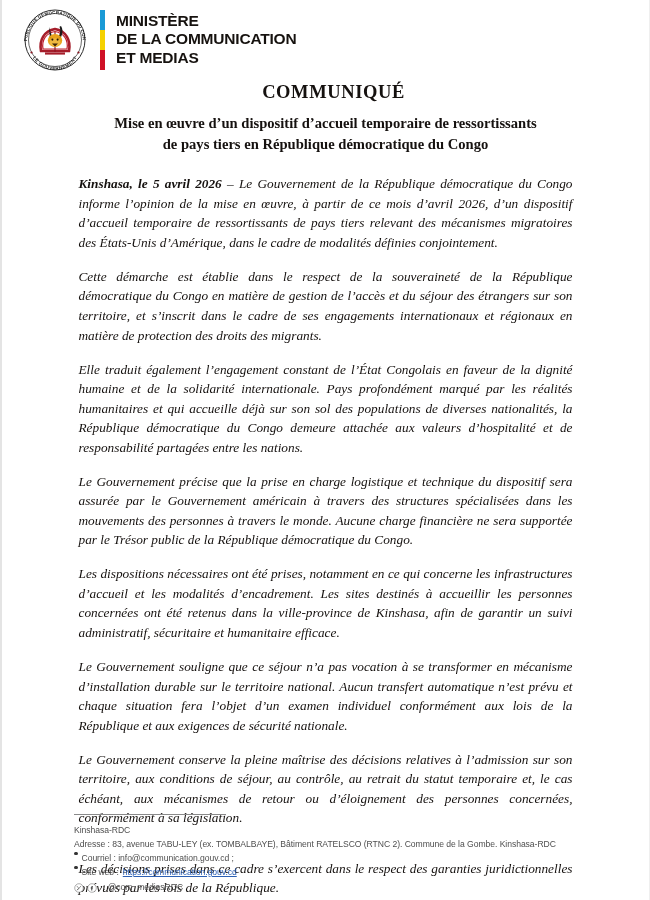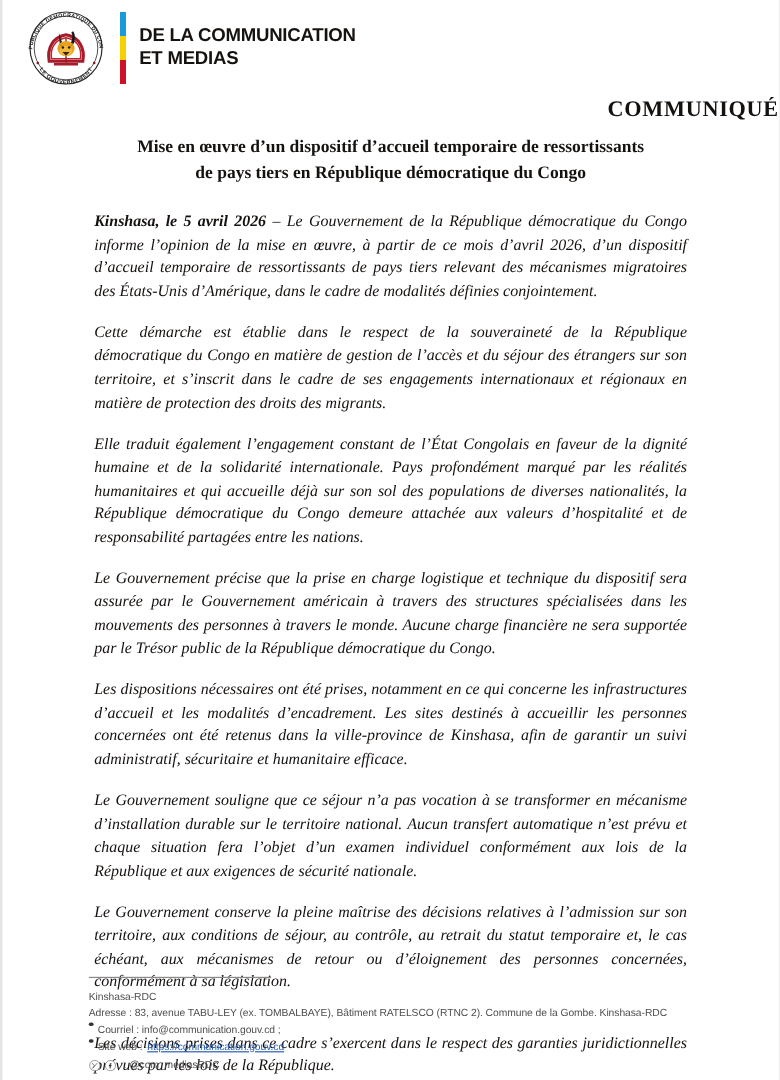--- a/index.html
+++ b/index.html
@@ -57,21 +57,21 @@
     font-weight: bold;
     font-size: 15.5px;
     line-height: 1.17;
     letter-spacing: -0.2px;
     color: #16120f;
     text-transform: uppercase;
   }
 
   
   .doc-title {
-    text-align: right;
+    text-align: center;
     font-size: 18.5px;
     font-weight: bold;
     letter-spacing: 0.6px;
     margin: 12px 0 0 0;
     padding-left: 16px;
   }
   .doc-subtitle {
     text-align: center;
     font-size: 14.6px;
     font-weight: bold;
@@ -185,20 +185,21 @@
         <circle cx="38.6" cy="32.6" r="1.05" fill="#2b1a08"></circle>
         <path d="M 33,36.4 L 39,36.4 L 36,39.4 Z" fill="#3a2408"></path>
         <path d="M 30.2,29.6 L 32.4,31.4 M 41.8,29.6 L 39.6,31.4" stroke="#c8901a" stroke-width="1.1" fill="none"></path>
         <path d="M 26,46.5 L 46,46.5" stroke="#a51d2a" stroke-width="2.2"></path>
       </svg>
     </div>
 
     <div class="tricolor"></div>
 
     <div class="ministry">
+      <div>MINISTÈRE</div>
       <div>DE LA COMMUNICATION</div>
       <div>ET MEDIAS</div>
     </div>
   </div>
 
   <div class="doc-title">COMMUNIQUÉ</div>
 
   <div class="doc-subtitle">
     <div>Mise en œuvre d’un dispositif d’accueil temporaire de ressortissants</div>
     <div>de pays tiers en République démocratique du Congo</div>

